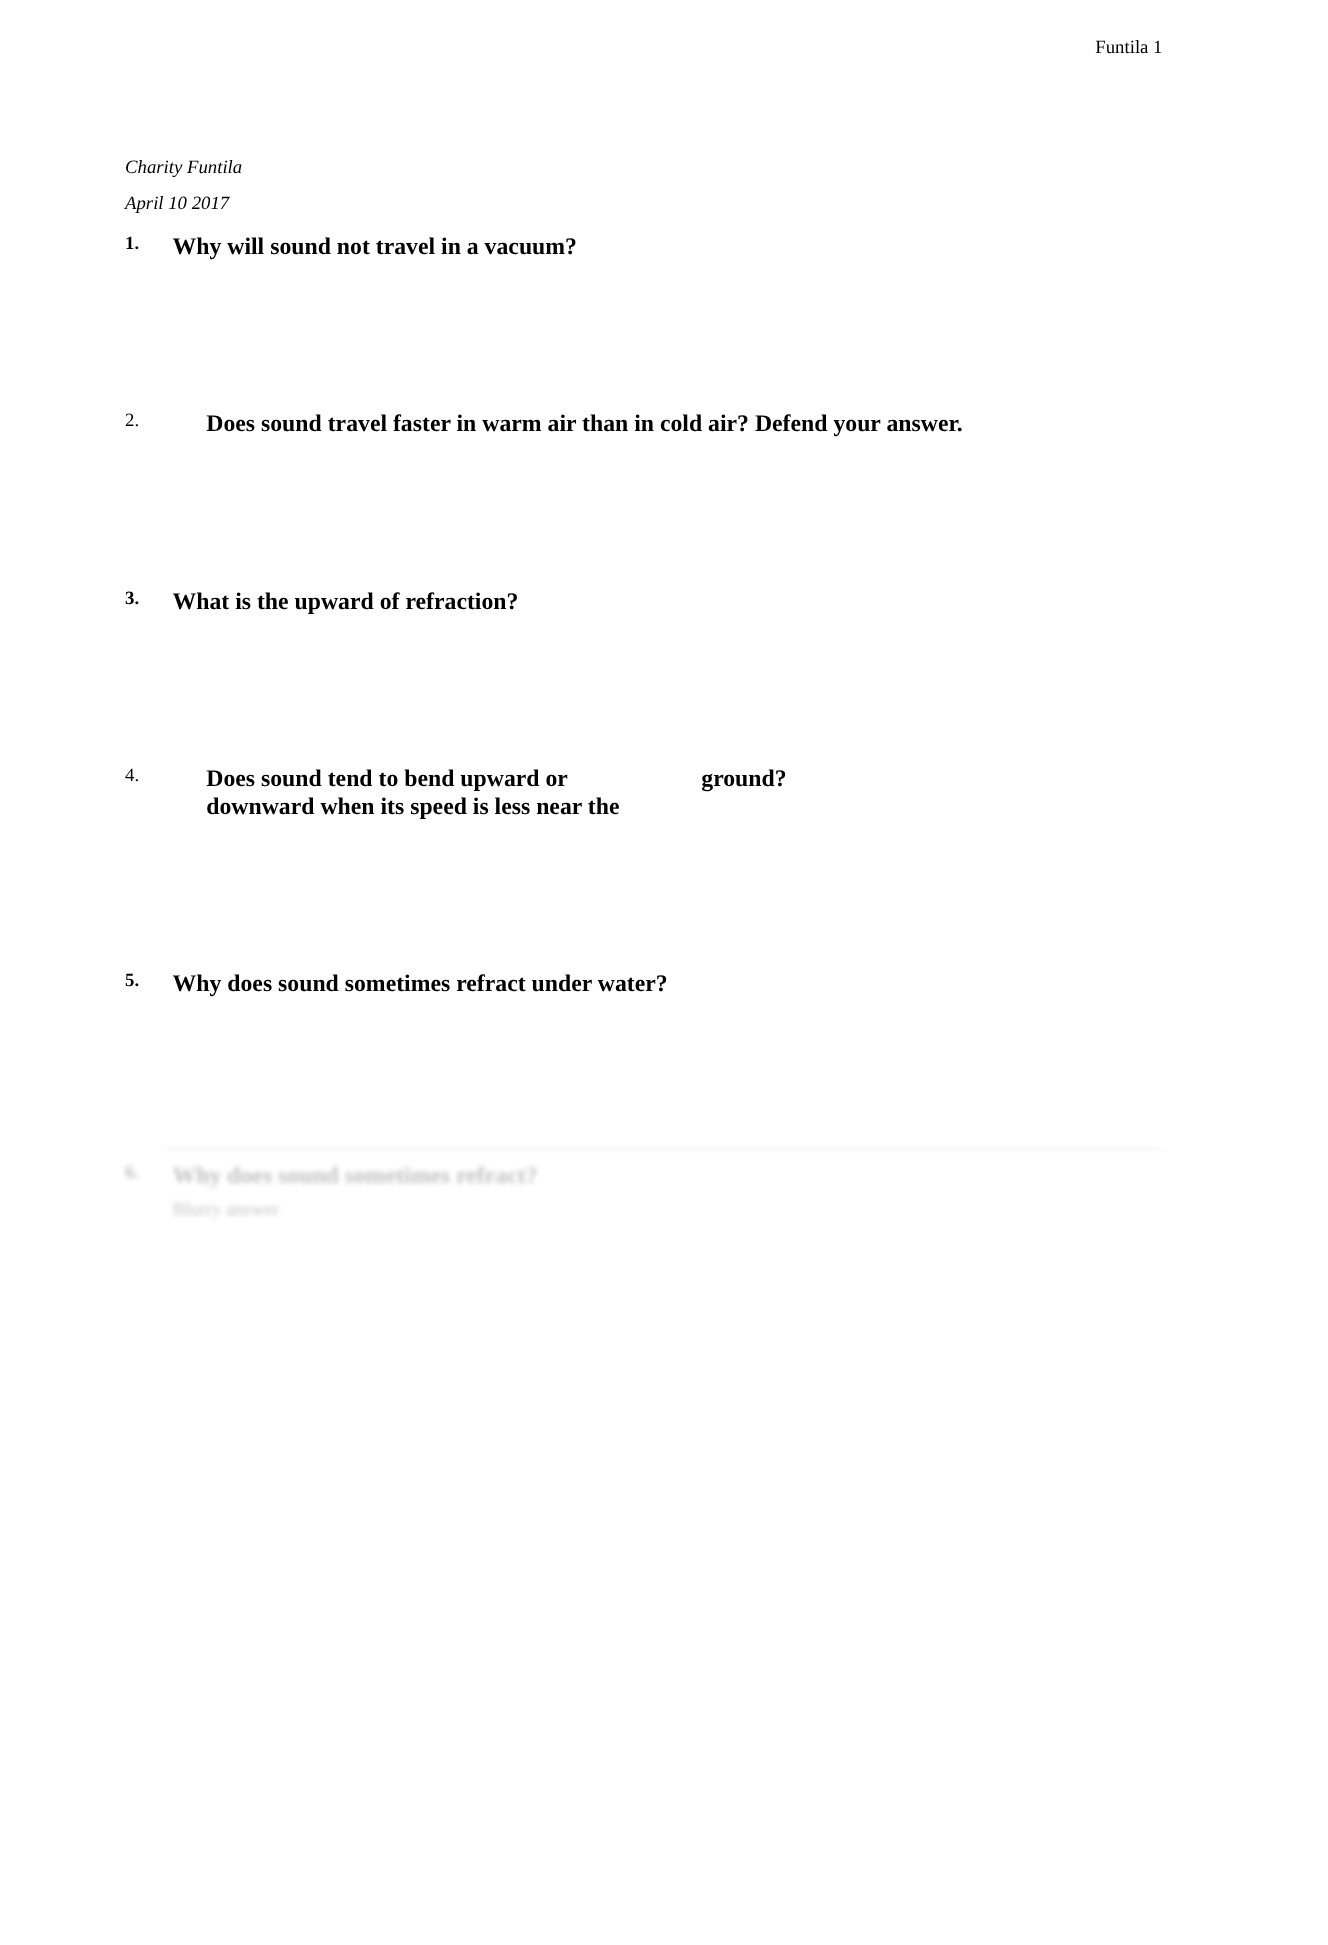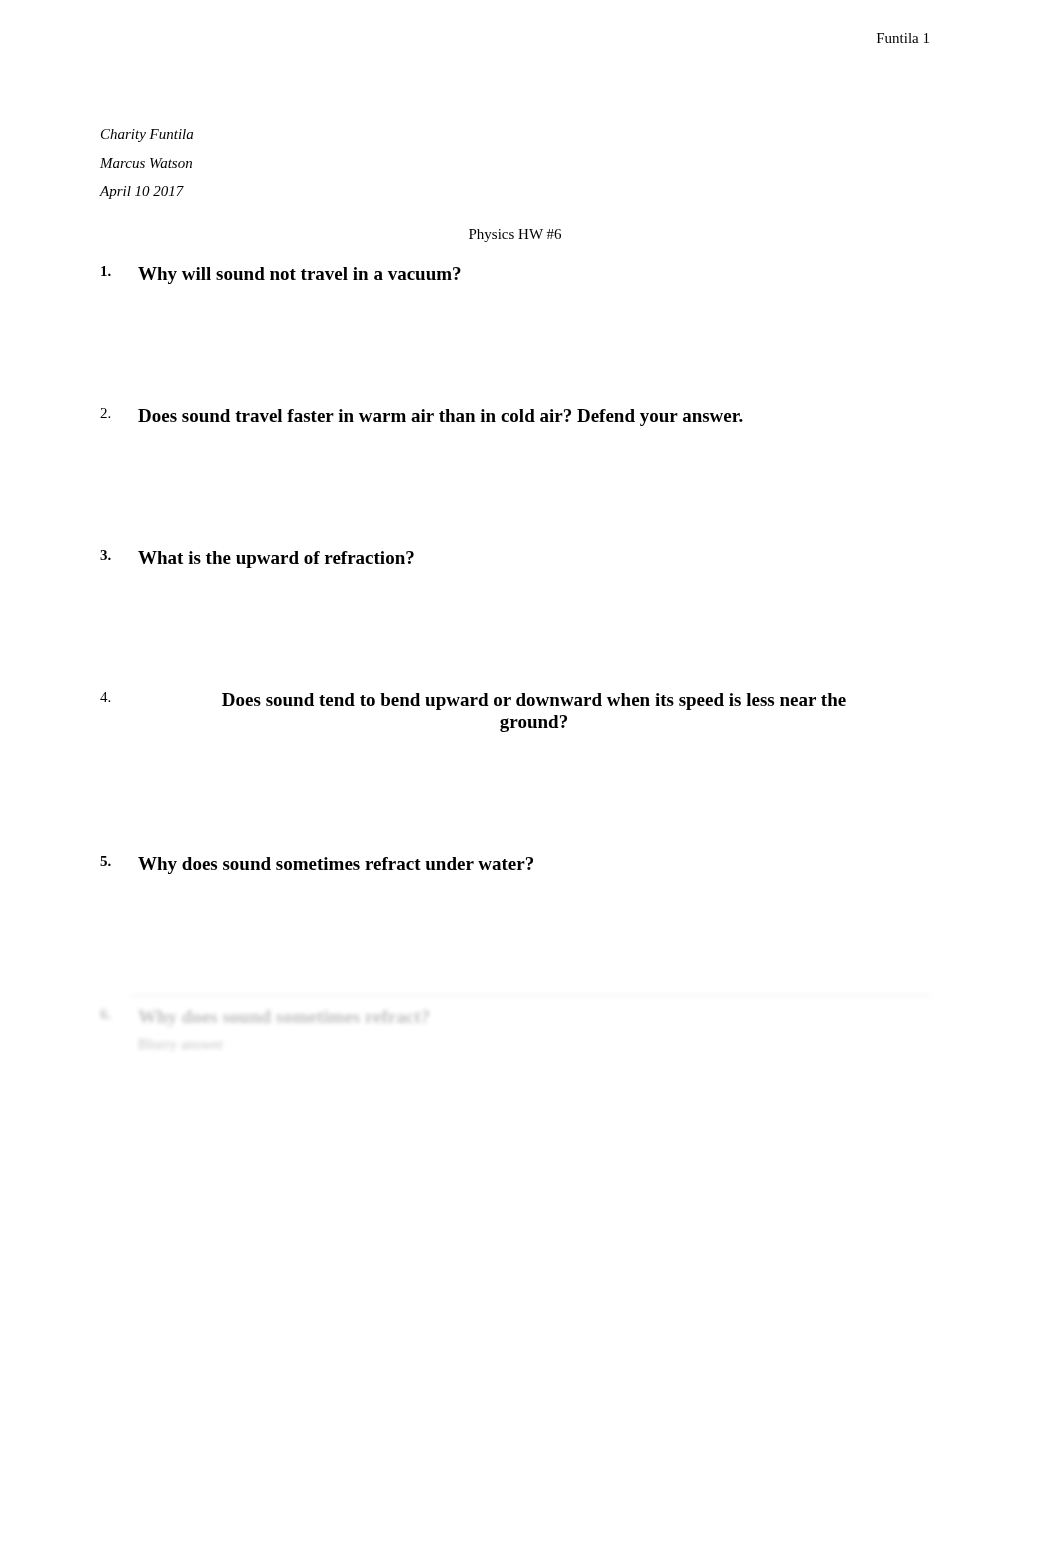--- a/index.html
+++ b/index.html
@@ -76,27 +76,27 @@
       font-size: 19px;
       flex: 1;
     }
 
     .question-number.normal {
       font-weight: normal;
     }
 
     .question-text.normal {
       font-weight: bold;
+      margin-left: 27px;
     }
 
     .question-4-wrap {
       display: flex;
-      flex-direction: column;
+      flex-direction: row;
       flex: 1;
-      text-align: center;
     }
 
     .blurred-section {
       margin-top: 0px;
       opacity: 0.25;
       filter: blur(2px);
     }
 
     .blurred-section .question {
       margin-bottom: 30px;
@@ -113,27 +113,23 @@
 <body>
 
 <div class="page">
 
   <div class="header-right">
     <span>Funtila 1</span>
   </div>
 
   <div class="student-info">
     <p>Charity Funtila</p>
-    <p>Marcus Watson</p>
     <p>April 10 2017</p>
   </div>
 
-  <div class="doc-title">
-    <span>Physics HW #6</span>
-  </div>
 
   <div class="questions">
 
     <div class="question">
       <div class="question-row">
         <span class="question-number">1.</span>
         <span class="question-text">Why will sound not travel in a vacuum?</span>
       </div>
     </div>
 

